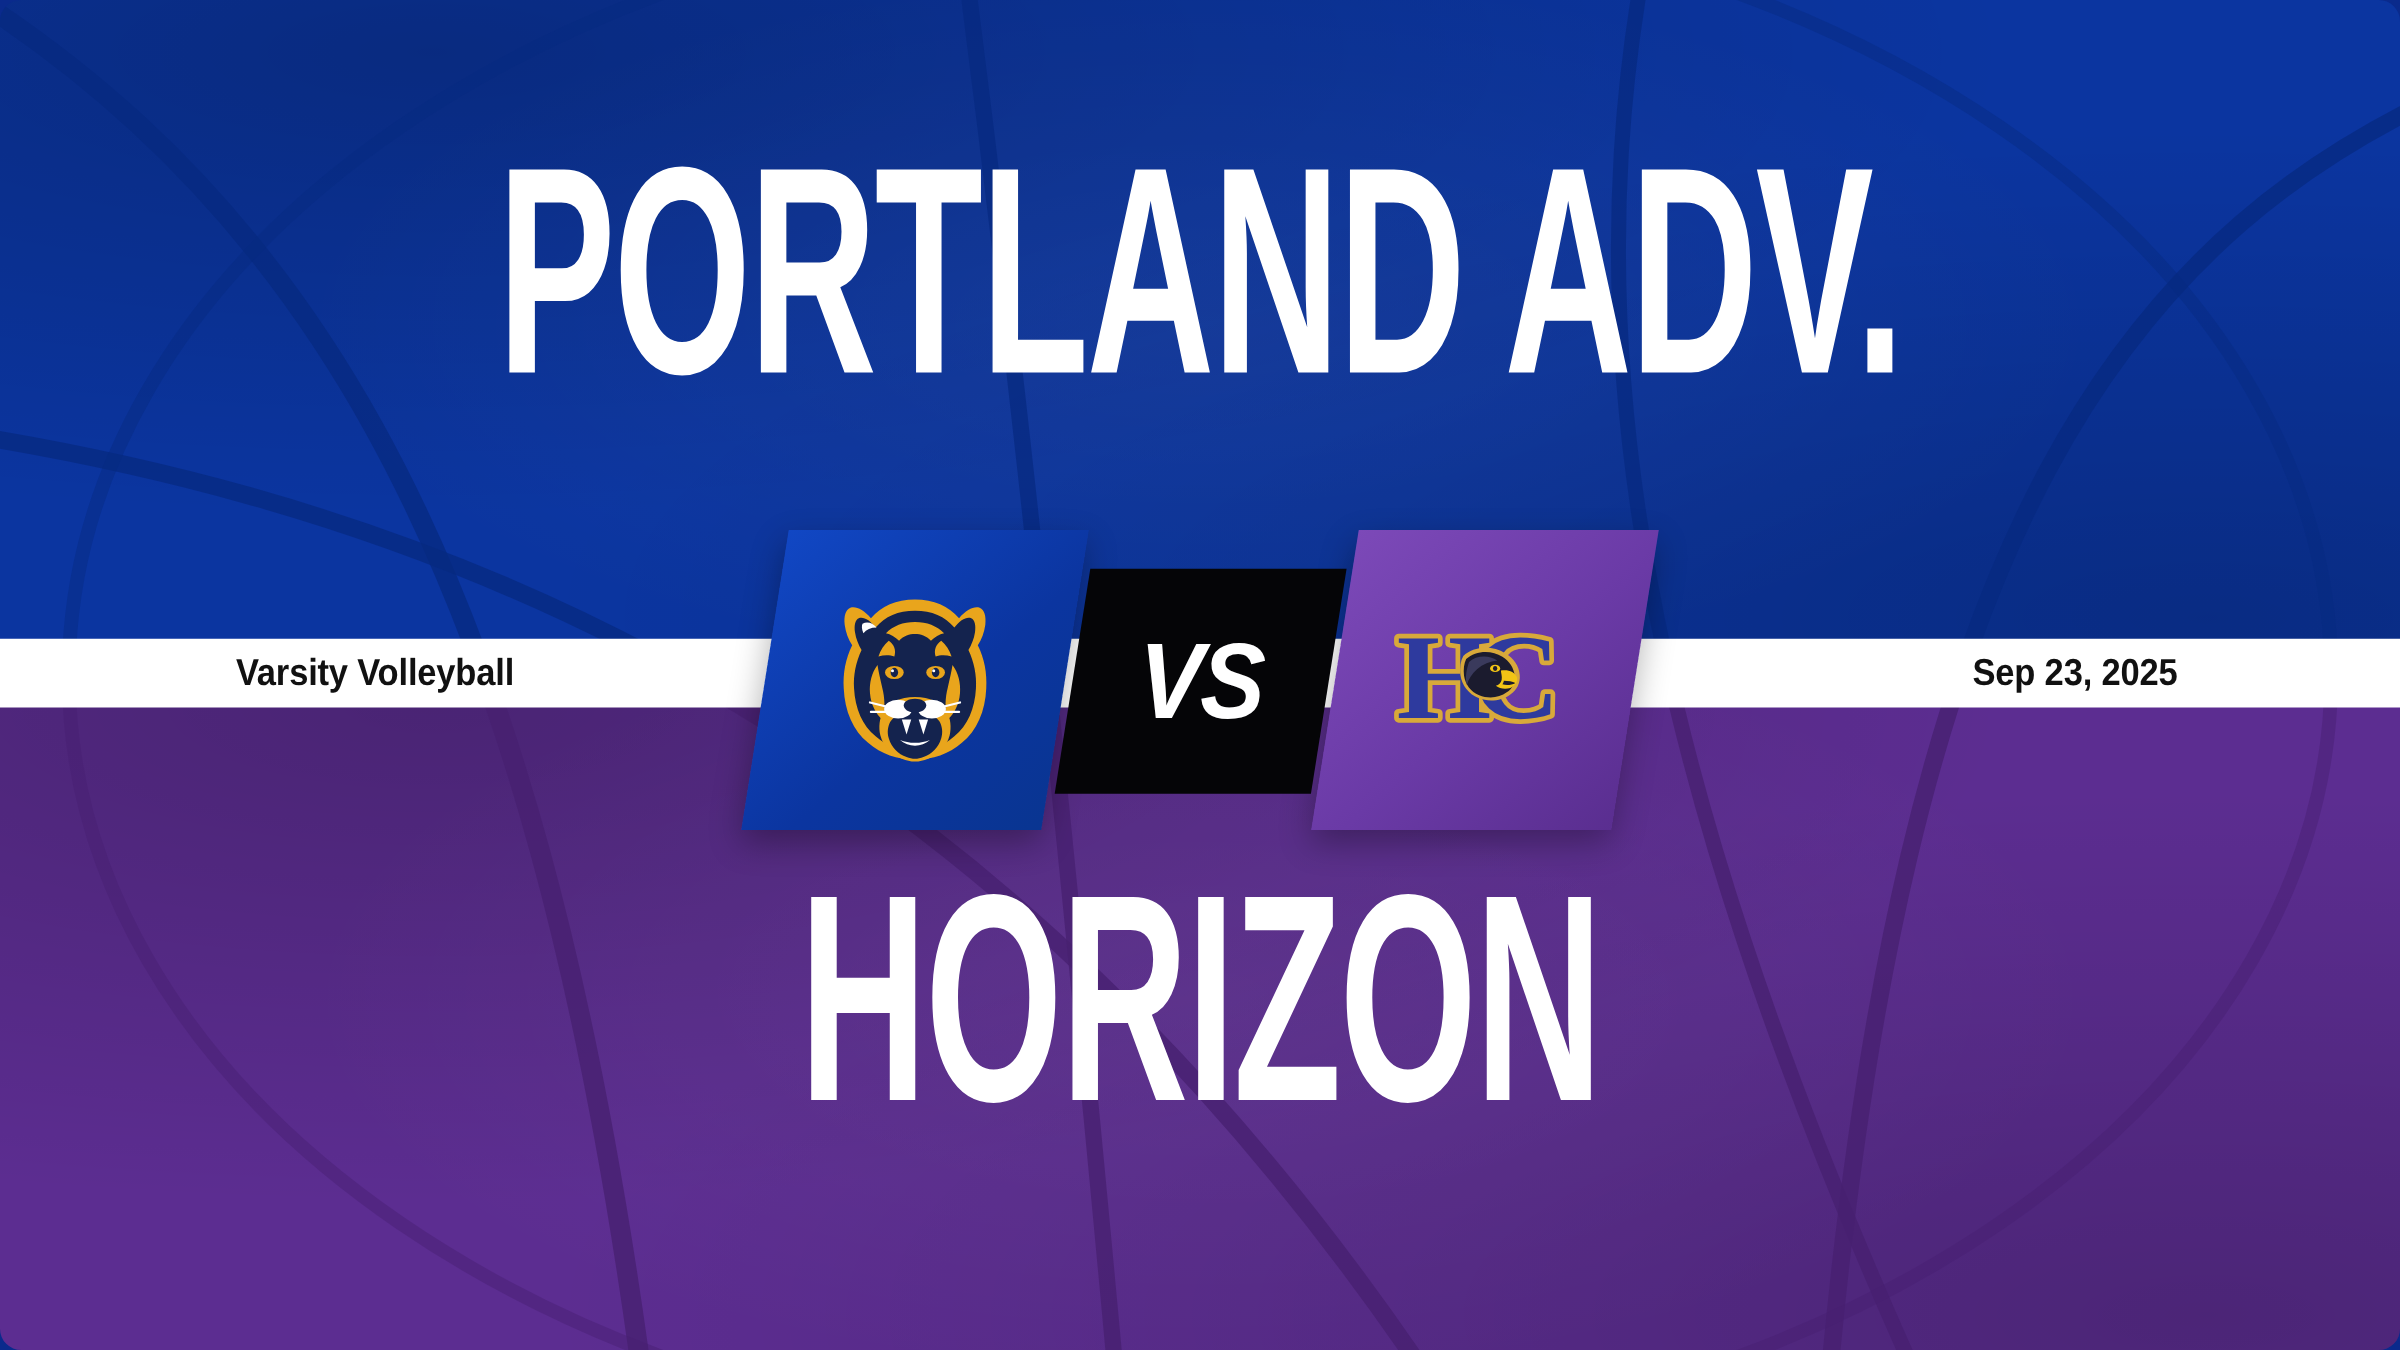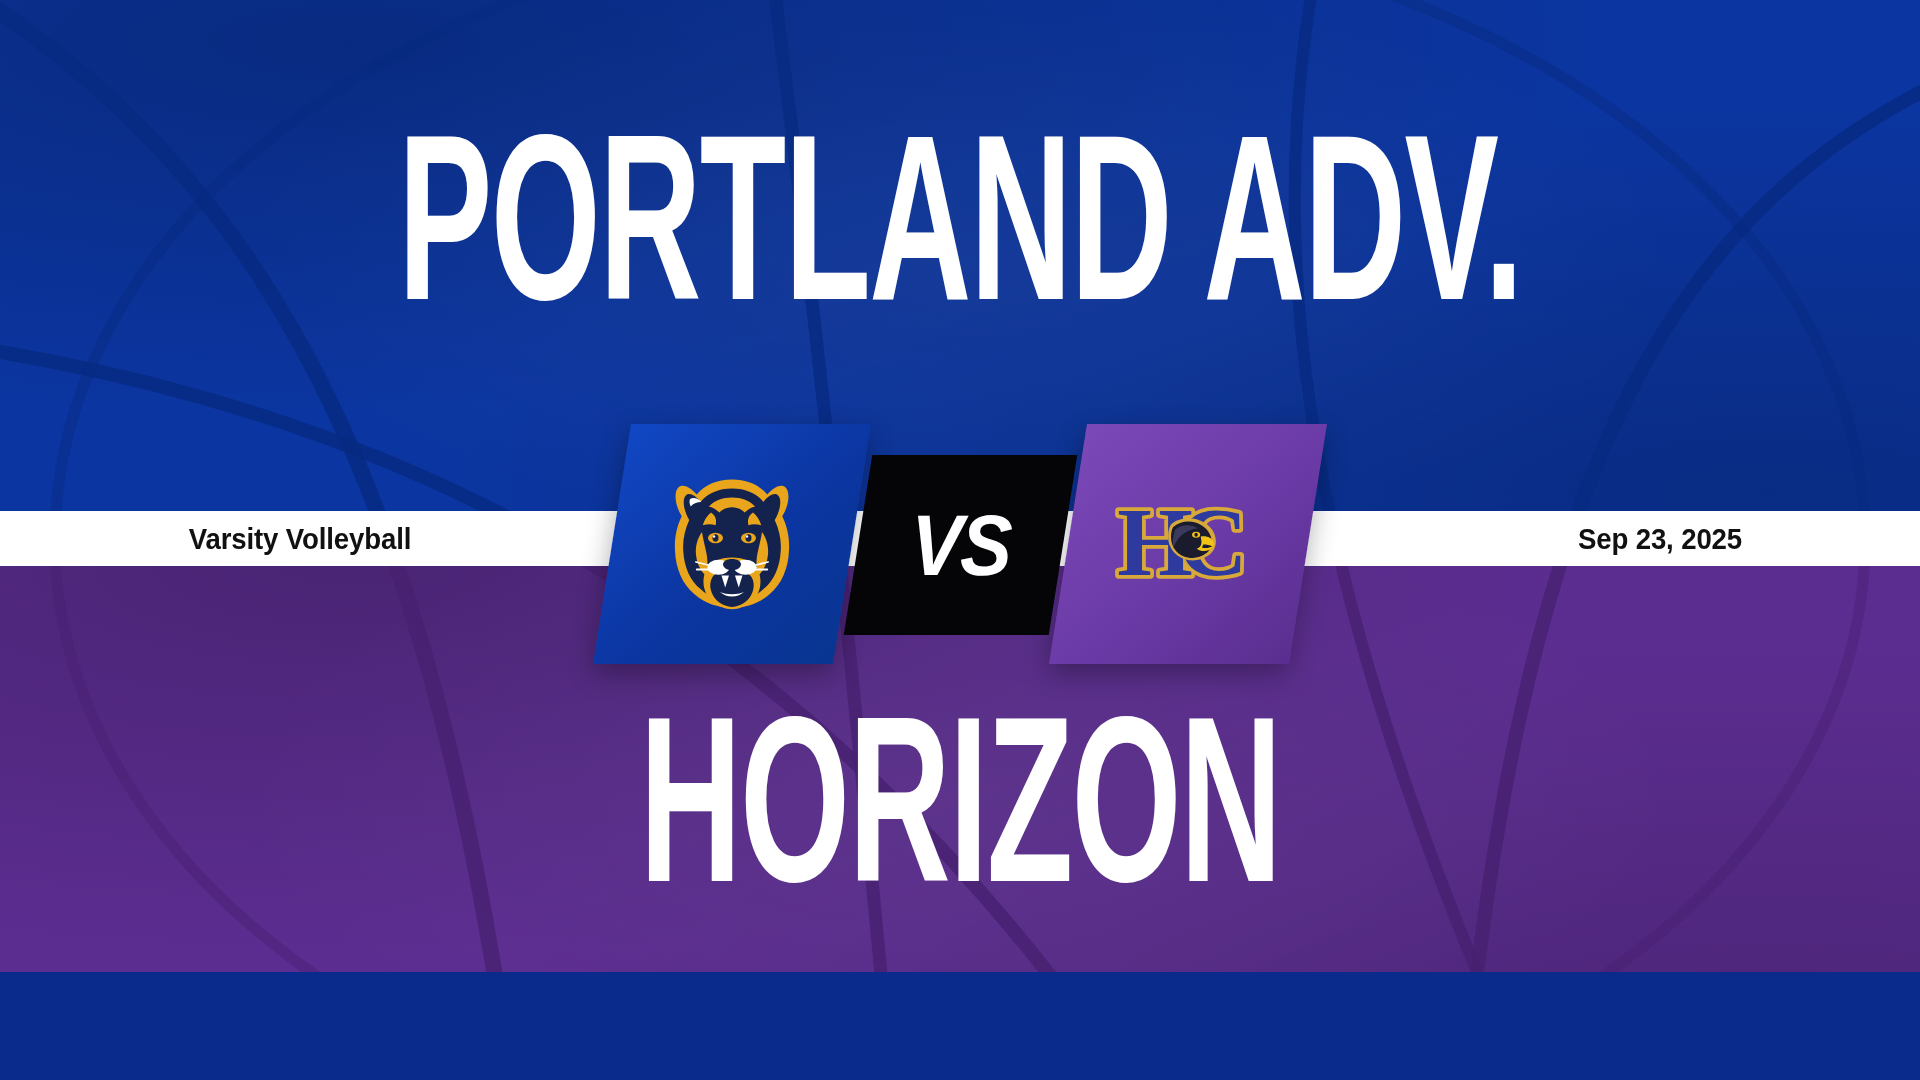--- a/index.html
+++ b/index.html
@@ -6,22 +6,23 @@
   * { margin:0; padding:0; box-sizing:border-box; }
   html, body {
     width:1920px; height:1080px;
     overflow:hidden;
     font-family:"Liberation Sans", sans-serif;
     background:#0A2A8C;
   }
 
   #stage {
     position:relative;
-    width:1920px; height:972px;
+    width:1920px; height:1080px;
     overflow:hidden;
+    border-radius:17px;
   }
 
   
   .bg-half { position:absolute; left:0; width:1920px; overflow:hidden; }
   .bg-top    { top:0;    height:520px; background:#0B35A0; }
   .bg-bottom { top:520px; height:560px; background:#5C2D91; }
 
   .bg-top::after, .bg-bottom::after {
     content:""; position:absolute; inset:0;
     background:

